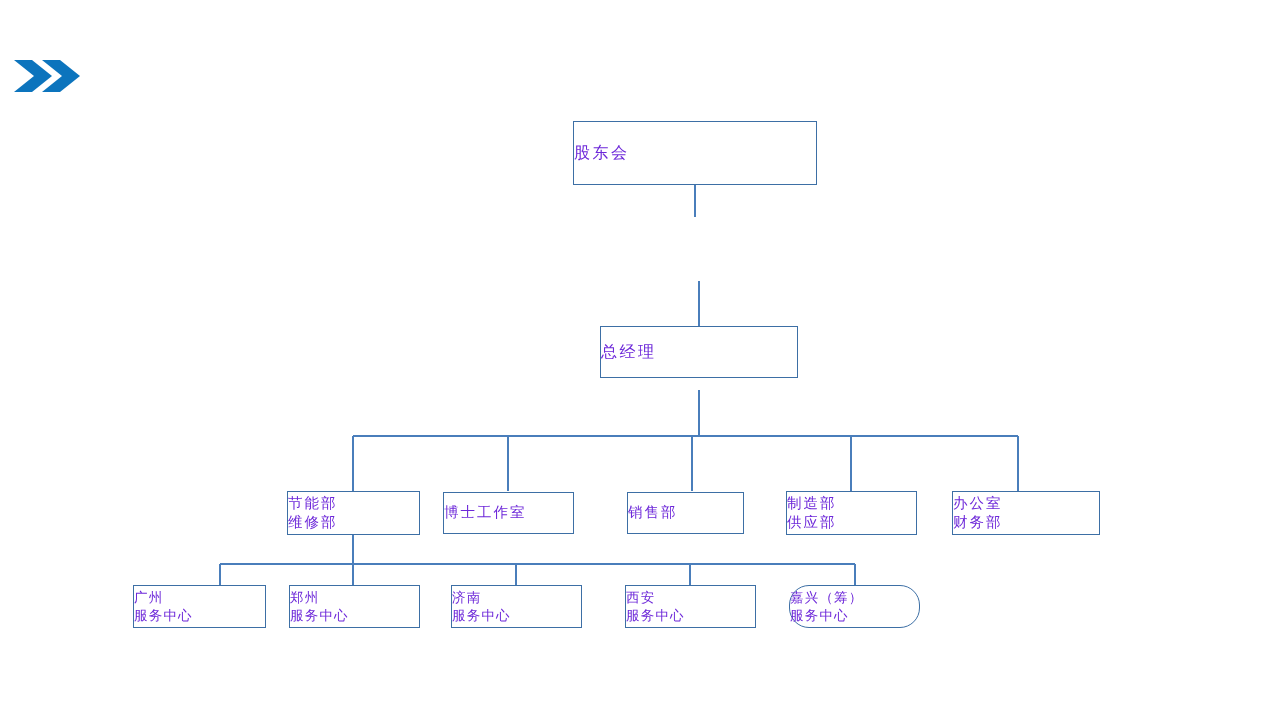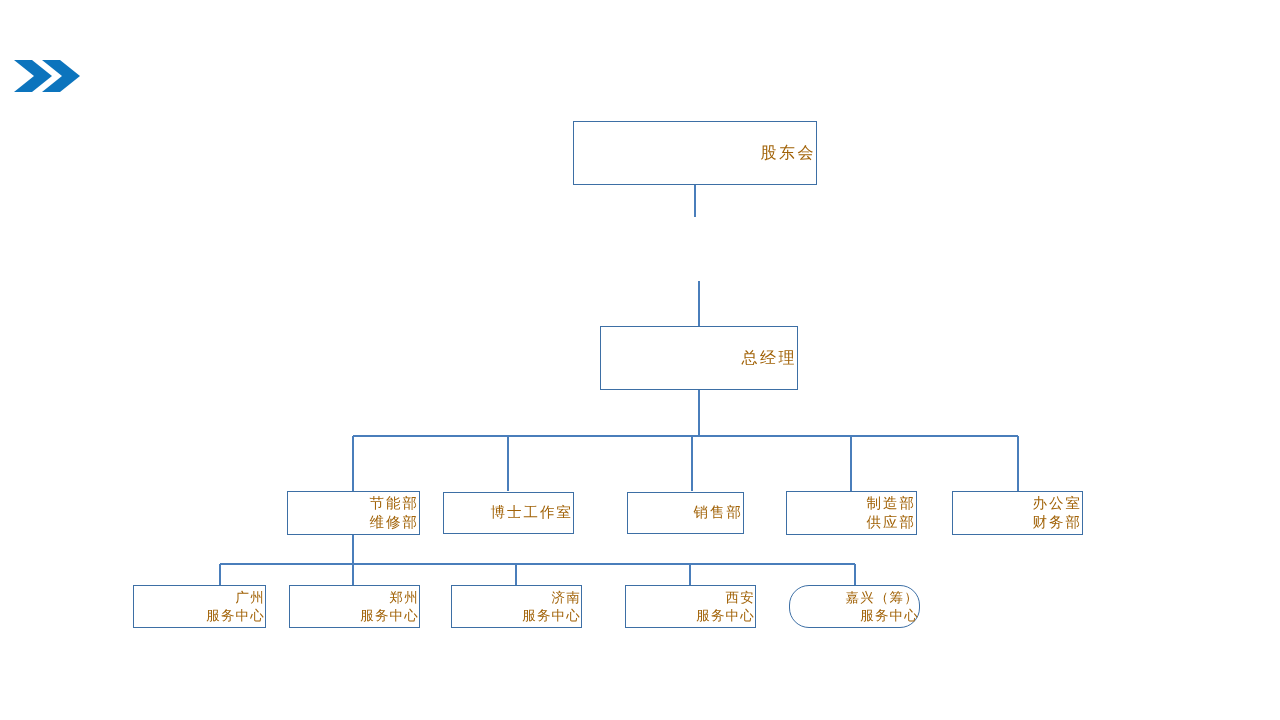--- a/index.html
+++ b/index.html
@@ -58,24 +58,24 @@
     width: 1280px;
     height: 720px;
     pointer-events: none;
   }
 
   .node {
     position: absolute;
     box-sizing: border-box;
     border: 1.3px solid #3d6fa5;
     background: #ffffff;
-    color: #a16207;
+    color: #6d28d9;
     display: flex;
     flex-direction: column;
-    align-items: flex-end;
+    align-items: flex-start;
     justify-content: center;
     text-align: center;
     letter-spacing: 2.5px;
     white-space: nowrap;
   }
   .node .line {
     display: block;
     line-height: 1.32;
   }
 
@@ -124,21 +124,21 @@
       <line x1="690" y1="564" x2="690" y2="585"></line>
       <line x1="855" y1="564" x2="855" y2="585"></line>
     </g>
   </svg>
 
   <div class="node lvl1" style="left:573px; top:121px; width:244px; height:64px;">
     <span class="line">股东会</span>
   </div>
 
 
-  <div class="node lvl3" style="left:600px; top:326px; width:198px; height:64px;">
+  <div class="node lvl3" style="left:600px; top:326px; width:198px; height:52px;">
     <span class="line">总经理</span>
   </div>
 
   <div class="node dept" style="left:287px; top:491px; width:133px; height:44px;">
     <span class="line">节能部</span>
     <span class="line">维修部</span>
   </div>
 
   <div class="node dept" style="left:443px; top:492px; width:131px; height:42px;">
     <span class="line">博士工作室</span>
@@ -146,21 +146,21 @@
 
   <div class="node dept" style="left:627px; top:492px; width:117px; height:42px;">
     <span class="line">销售部</span>
   </div>
 
   <div class="node dept" style="left:786px; top:491px; width:131px; height:44px;">
     <span class="line">制造部</span>
     <span class="line">供应部</span>
   </div>
 
-  <div class="node dept" style="left:952px; top:491px; width:131px; height:44px;">
+  <div class="node dept" style="left:952px; top:491px; width:148px; height:44px;">
     <span class="line">办公室</span>
     <span class="line">财务部</span>
   </div>
 
   <div class="node center" style="left:133px; top:585px; width:133px; height:43px;">
     <span class="line">广州</span>
     <span class="line">服务中心</span>
   </div>
 
   <div class="node center" style="left:289px; top:585px; width:131px; height:43px;">

